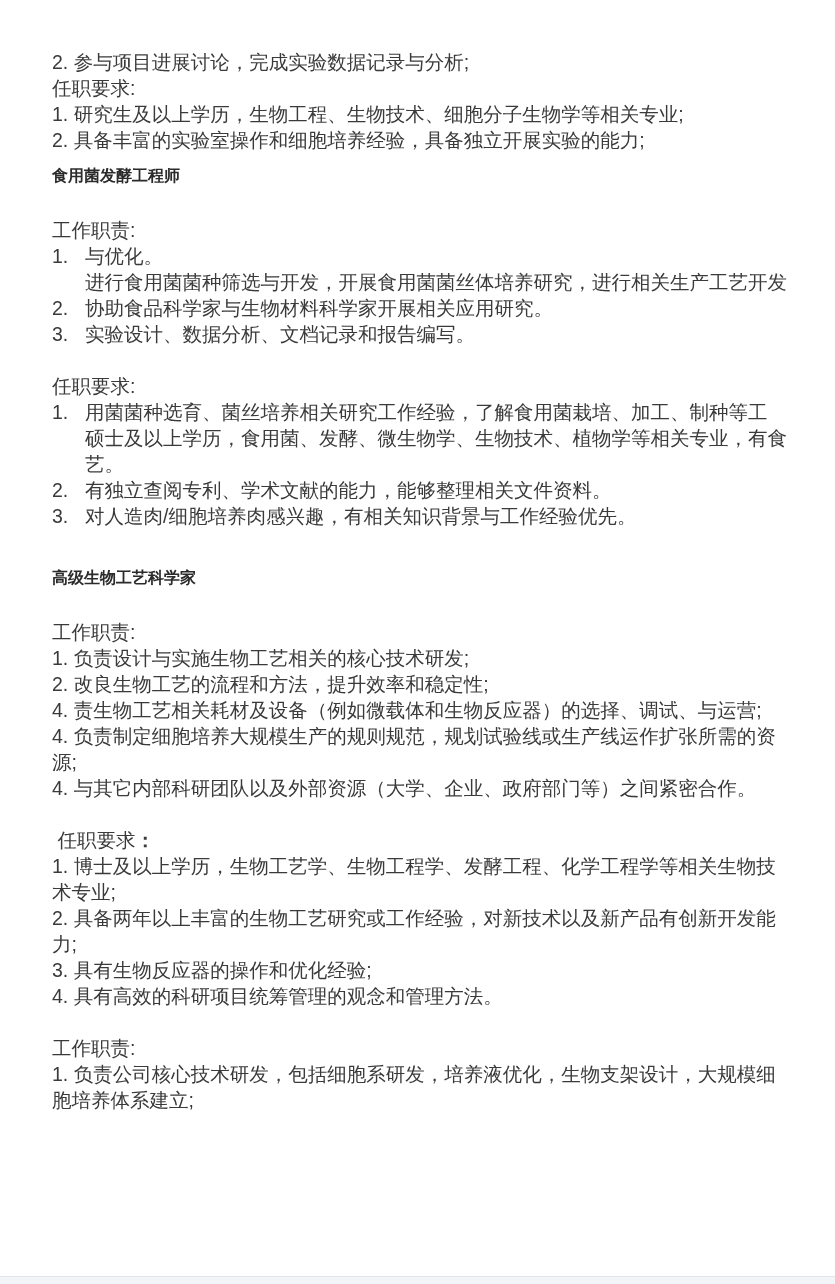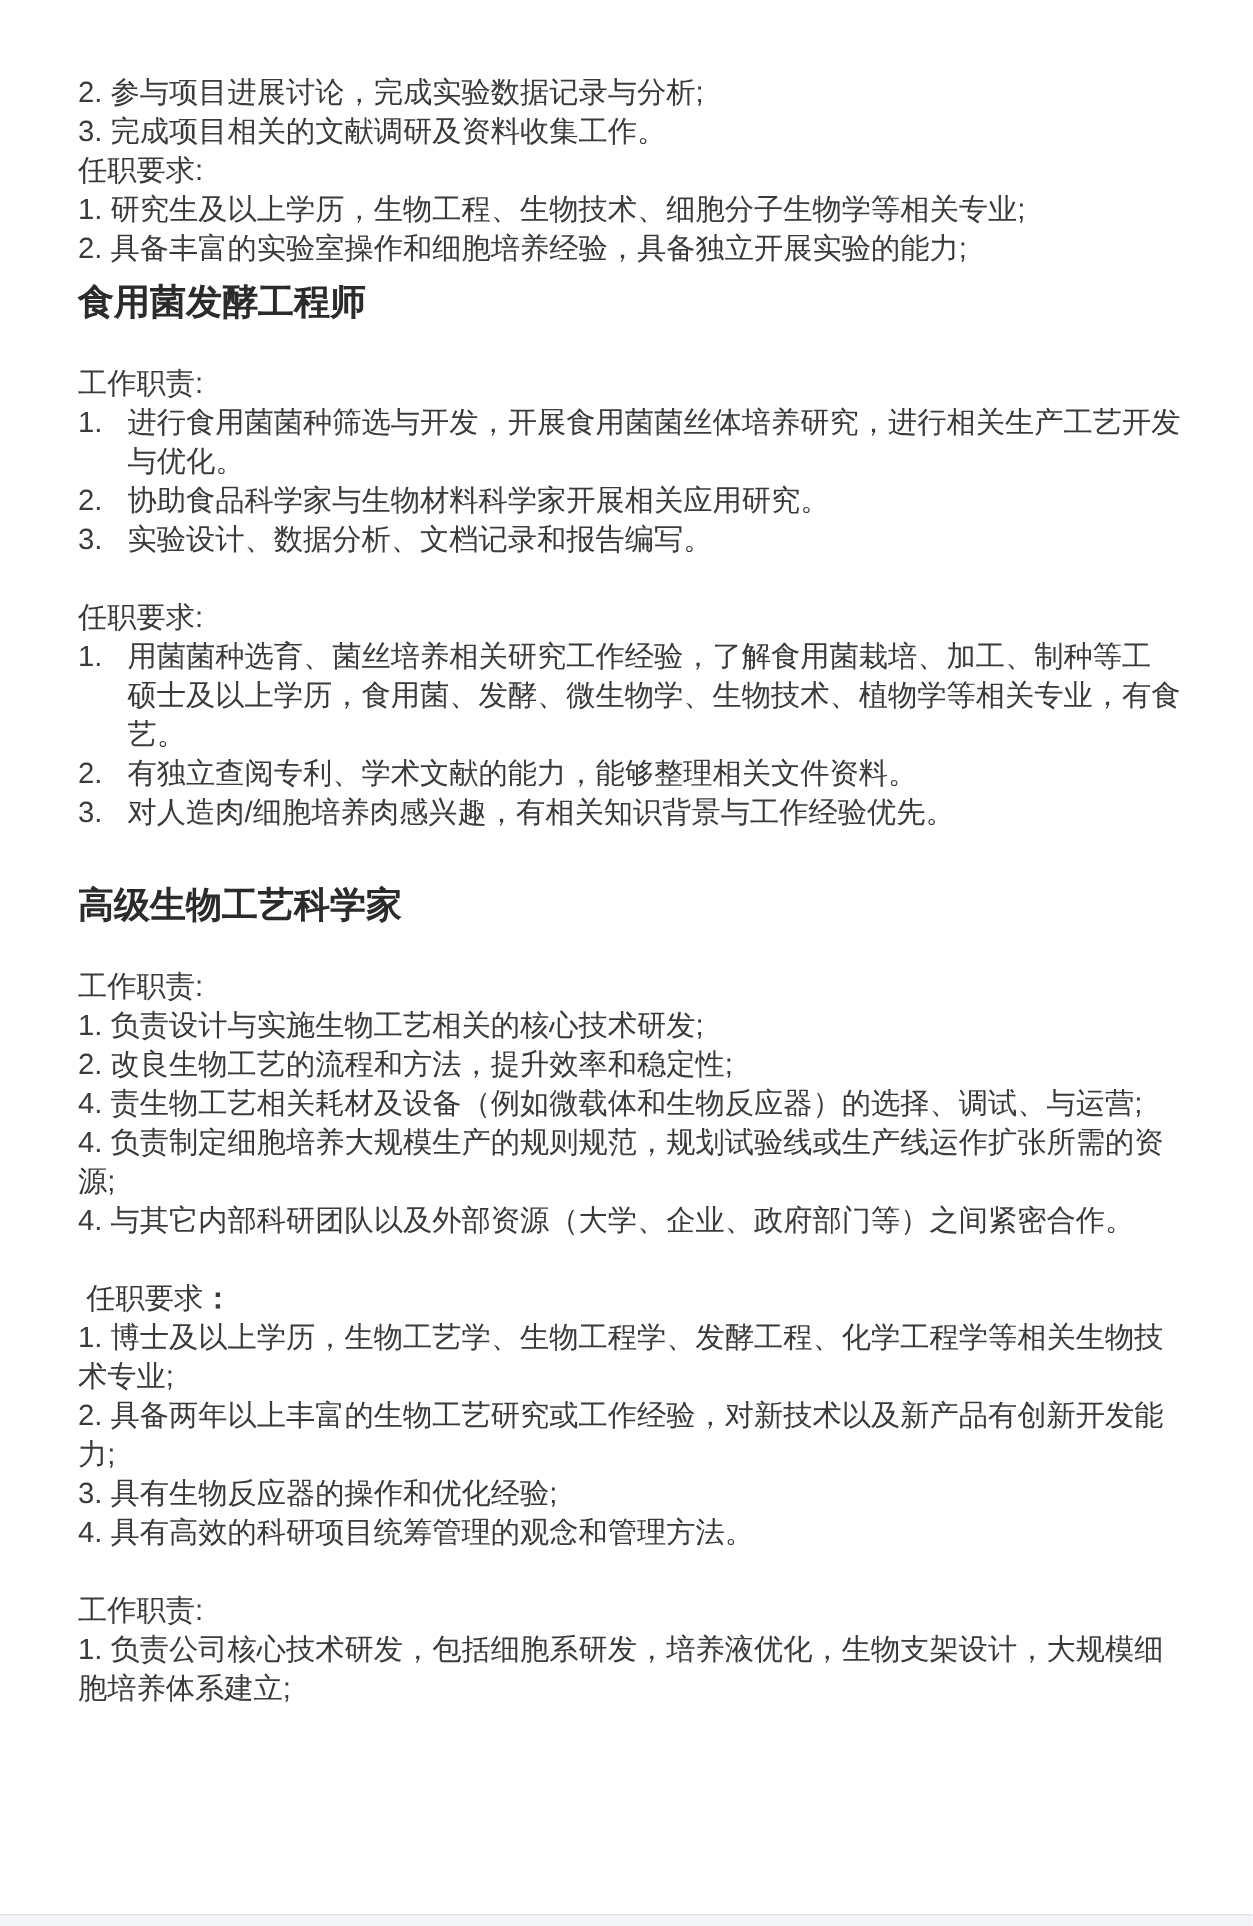--- a/index.html
+++ b/index.html
@@ -19,21 +19,21 @@
     margin-top: 28px;
   }
   .line {
     height: 26px; line-height: 26px;
     white-space: pre;
   }
   .blank { height: 26px; }
   .heading {
     margin-top: 8px;
     height: 30px; line-height: 30px;
-    font-size: 24px; font-weight: bold;
+    font-size: 16px; font-weight: bold;
     color: #2b2b2b;
     white-space: pre;
   }
   .li { display: flex; flex-direction: row; }
   .li .marker {
     flex: 0 0 33px; width: 33px;
     height: 26px; line-height: 26px;
     white-space: pre;
   }
   .li .li-lines { flex: 1 1 auto; }
@@ -46,36 +46,35 @@
     border-top: 1px solid #e2e3e8;
   }
 </style>
 </head>
 <body>
 
 <div class="doc">
 
   <div>
     <div class="line">2. 参与项目进展讨论，完成实验数据记录与分析;</div>
-    <div class="line">3. 完成项目相关的文献调研及资料收集工作。</div>
     <div class="line">任职要求:</div>
     <div class="line">1. 研究生及以上学历，生物工程、生物技术、细胞分子生物学等相关专业;</div>
     <div class="line">2. 具备丰富的实验室操作和细胞培养经验，具备独立开展实验的能力;</div>
   </div>
 
   <div>
     <div class="heading">食用菌发酵工程师</div>
     <div class="blank"></div>
     <div class="line">工作职责:</div>
 
     <div class="li">
       <span class="marker">1.</span>
       <div class="li-lines">
+        <div class="line">与优化。</div>
         <div class="line">进行食用菌菌种筛选与开发，开展食用菌菌丝体培养研究，进行相关生产工艺开发</div>
-        <div class="line">与优化。</div>
       </div>
     </div>
     <div class="li">
       <span class="marker">2.</span>
       <div class="li-lines">
         <div class="line">协助食品科学家与生物材料科学家开展相关应用研究。</div>
       </div>
     </div>
     <div class="li">
       <span class="marker">3.</span>

